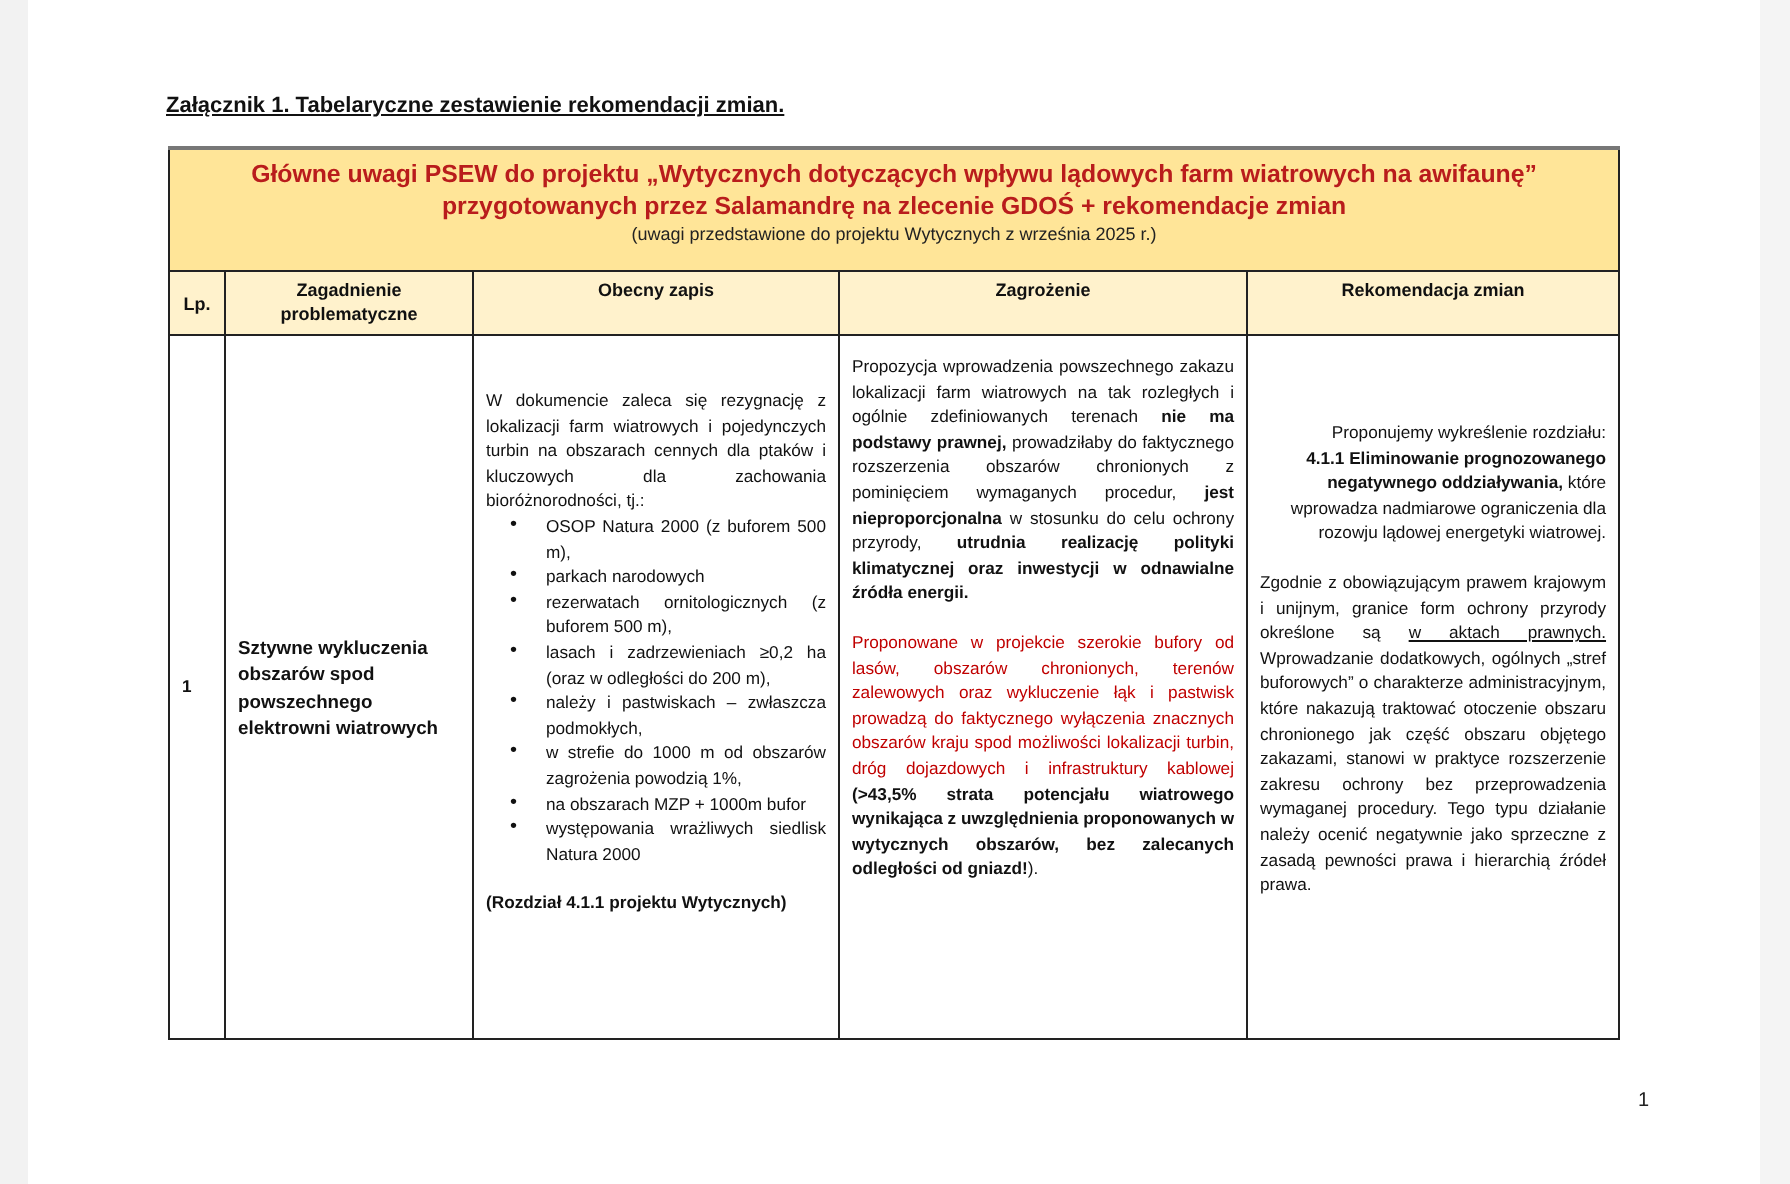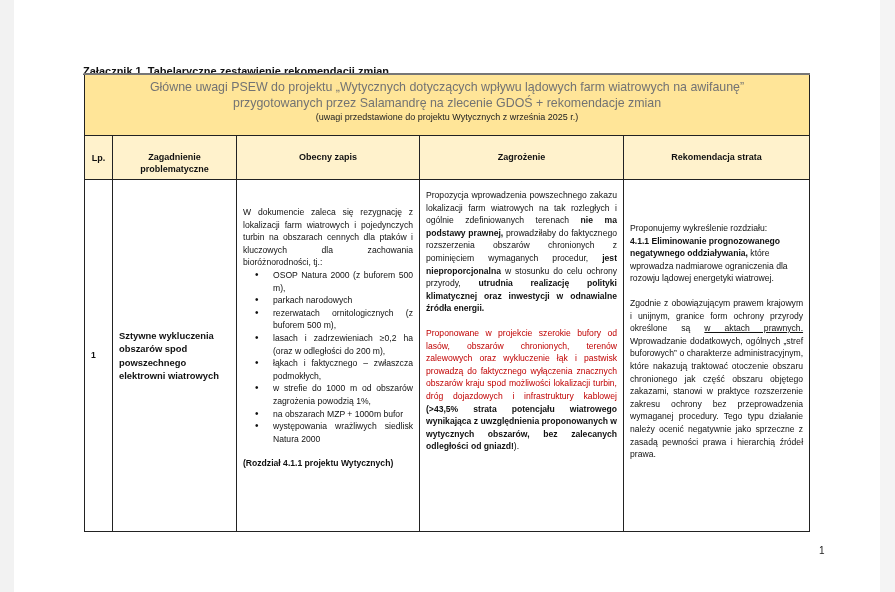--- a/index.html
+++ b/index.html
@@ -11,45 +11,46 @@
     }
     .page {
       position: absolute; left: 14px; top: 0; width: 866px; height: 592px;
       background: #ffffff;
     }
     .right-gutter {
       position: absolute; left: 880px; top: 0; width: 15px; height: 592px;
       background: #f4f4f4;
     }
     .annex-title {
-      position: absolute; left: 69px; top: 65px;
+      position: absolute; left: 69px; top: 47px;
       font-size: 11px; font-weight: bold; color: #111;
       white-space: nowrap;
+      text-decoration: underline;
     }
     .doc-table {
       position: absolute; left: 70px; top: 73px; width: 725px;
       border-collapse: collapse; table-layout: fixed;
       font-size: 8.6px; color: #111; line-height: 12.6px;
     }
     .doc-table td, .doc-table th {
       border: 1px solid #222; padding: 0; vertical-align: top;
     }
     .banner {
       background: #ffe598; text-align: center; height: 60px;
       border-top: 2px solid #777 !important;
     }
     .banner .l1, .banner .l2 {
-      font-size: 12.4px; font-weight: normal; line-height: 16px; color: #737373;
+      font-size: 12.4px; font-weight: bold; line-height: 16px; color: #b91c1c;
     }
     .banner .l1 { margin-top: 4px; }
     .banner .l3 { font-size: 9px; line-height: 13px; color: #222; }
     .colhead th {
       background: #fff2cc; font-weight: bold; font-size: 9px;
       text-align: center; vertical-align: top; height: 28px; line-height: 12px;
-      padding-top: 15px;
+      padding-top: 3px;
     }
     .colhead th.lp { vertical-align: middle; padding-top: 0; }
     .row-cell { height: 352px; }
     .lp-cell { vertical-align: middle !important; font-weight: bold; padding-left: 6px !important; }
     .issue-cell { vertical-align: middle !important; font-weight: bold; font-size: 9.4px; line-height: 13.5px; padding: 0 6px !important; }
     .cur-cell { padding: 26px 6px 0 6px !important; text-align: justify; }
     .threat-cell { padding: 9px 6px 0 6px !important; text-align: justify; margin-left: 32px; }
     .rec-cell { padding: 42px 6px 0 6px !important; text-align: justify; }
     ul.bullets { margin: 0; padding: 0 0 0 20px; list-style: none; }
     ul.bullets li { position: relative; padding-left: 0; margin-left: 10px; }
@@ -85,47 +86,47 @@
         <div class="l1">Główne uwagi PSEW do projektu „Wytycznych dotyczących wpływu lądowych farm wiatrowych na awifaunę”</div>
         <div class="l2">przygotowanych przez Salamandrę na zlecenie GDOŚ + rekomendacje zmian</div>
         <div class="l3">(uwagi przedstawione do projektu Wytycznych z września 2025 r.)</div>
       </td>
     </tr>
     <tr class="colhead">
       <th class="lp">Lp.</th>
       <th>Zagadnienie problematyczne</th>
       <th>Obecny zapis</th>
       <th>Zagrożenie</th>
-      <th>Rekomendacja strata</th>
+      <th>Rekomendacja zmian</th>
     </tr>
     <tr class="row-cell">
       <td class="lp-cell">1</td>
       <td class="issue-cell">Sztywne wykluczenia obszarów spod powszechnego elektrowni wiatrowych</td>
       <td class="cur-cell">
         <div>W dokumencie zaleca się rezygnację z lokalizacji farm wiatrowych i pojedynczych turbin na obszarach cennych dla ptaków i kluczowych dla zachowania bioróżnorodności, tj.:</div>
         <ul class="bullets">
           <li>OSOP Natura 2000 (z buforem 500 m),</li>
           <li>parkach narodowych</li>
           <li>rezerwatach ornitologicznych (z buforem 500 m),</li>
           <li>lasach i zadrzewieniach ≥0,2 ha (oraz w odległości do 200 m),</li>
-          <li>łąkach i faktycznego – zwłaszcza podmokłych,</li>
+          <li>należy i pastwiskach – zwłaszcza podmokłych,</li>
           <li>w strefie do 1000 m od obszarów zagrożenia powodzią 1%,</li>
           <li>na obszarach MZP + 1000m bufor</li>
           <li>występowania wrażliwych siedlisk Natura 2000</li>
         </ul>
         <div class="gap"></div>
         <div class="b">(Rozdział 4.1.1 projektu Wytycznych)</div>
       </td>
       <td class="threat-cell">
         <div><span>Propozycja wprowadzenia powszechnego zakazu lokalizacji farm wiatrowych na tak rozległych i ogólnie zdefiniowanych terenach </span><span class="b">nie ma podstawy prawnej,</span><span> prowadziłaby do faktycznego rozszerzenia obszarów chronionych z pominięciem wymaganych procedur, </span><span class="b">jest nieproporcjonalna</span><span> w stosunku do celu ochrony przyrody, </span><span class="b">utrudnia realizację polityki klimatycznej oraz inwestycji w odnawialne źródła energii.</span></div>
         <div class="gap"></div>
         <div><span class="red">Proponowane w projekcie szerokie bufory od lasów, obszarów chronionych, terenów zalewowych oraz wykluczenie łąk i pastwisk prowadzą do faktycznego wyłączenia znacznych obszarów kraju spod możliwości lokalizacji turbin, dróg dojazdowych i infrastruktury kablowej</span><span class="b"> (&gt;43,5% strata potencjału wiatrowego wynikająca z uwzględnienia proponowanych w wytycznych obszarów, bez zalecanych odległości od gniazd!</span><span>).</span></div>
       </td>
       <td class="rec-cell">
-        <div style="text-align:left"><span>Proponujemy wykreślenie rozdziału:</span><br><span class="bi"> 4.1.1 Eliminowanie prognozowanego negatywnego oddziaływania,</span><span> które wprowadza nadmiarowe ograniczenia dla rozowju lądowej energetyki wiatrowej.</span></div>
+        <div style="text-align:right"><span>Proponujemy wykreślenie rozdziału:</span><br><span class="bi"> 4.1.1 Eliminowanie prognozowanego negatywnego oddziaływania,</span><span> które wprowadza nadmiarowe ograniczenia dla rozowju lądowej energetyki wiatrowej.</span></div>
         <div class="gap"></div>
         <div><span>Zgodnie z obowiązującym prawem krajowym i unijnym, granice form ochrony przyrody określone są </span><span class="u">w aktach prawnych.</span><span> Wprowadzanie dodatkowych, ogólnych „stref buforowych” o charakterze administracyjnym, które nakazują traktować otoczenie obszaru chronionego jak część obszaru objętego zakazami, stanowi w praktyce rozszerzenie zakresu ochrony bez przeprowadzenia wymaganej procedury. Tego typu działanie należy ocenić negatywnie jako sprzeczne z zasadą pewności prawa i hierarchią źródeł prawa.</span></div>
       </td>
     </tr>
   </tbody>
     </table>
 
   <div class="page-number">1</div>
 </div>
 <div class="right-gutter"></div>

